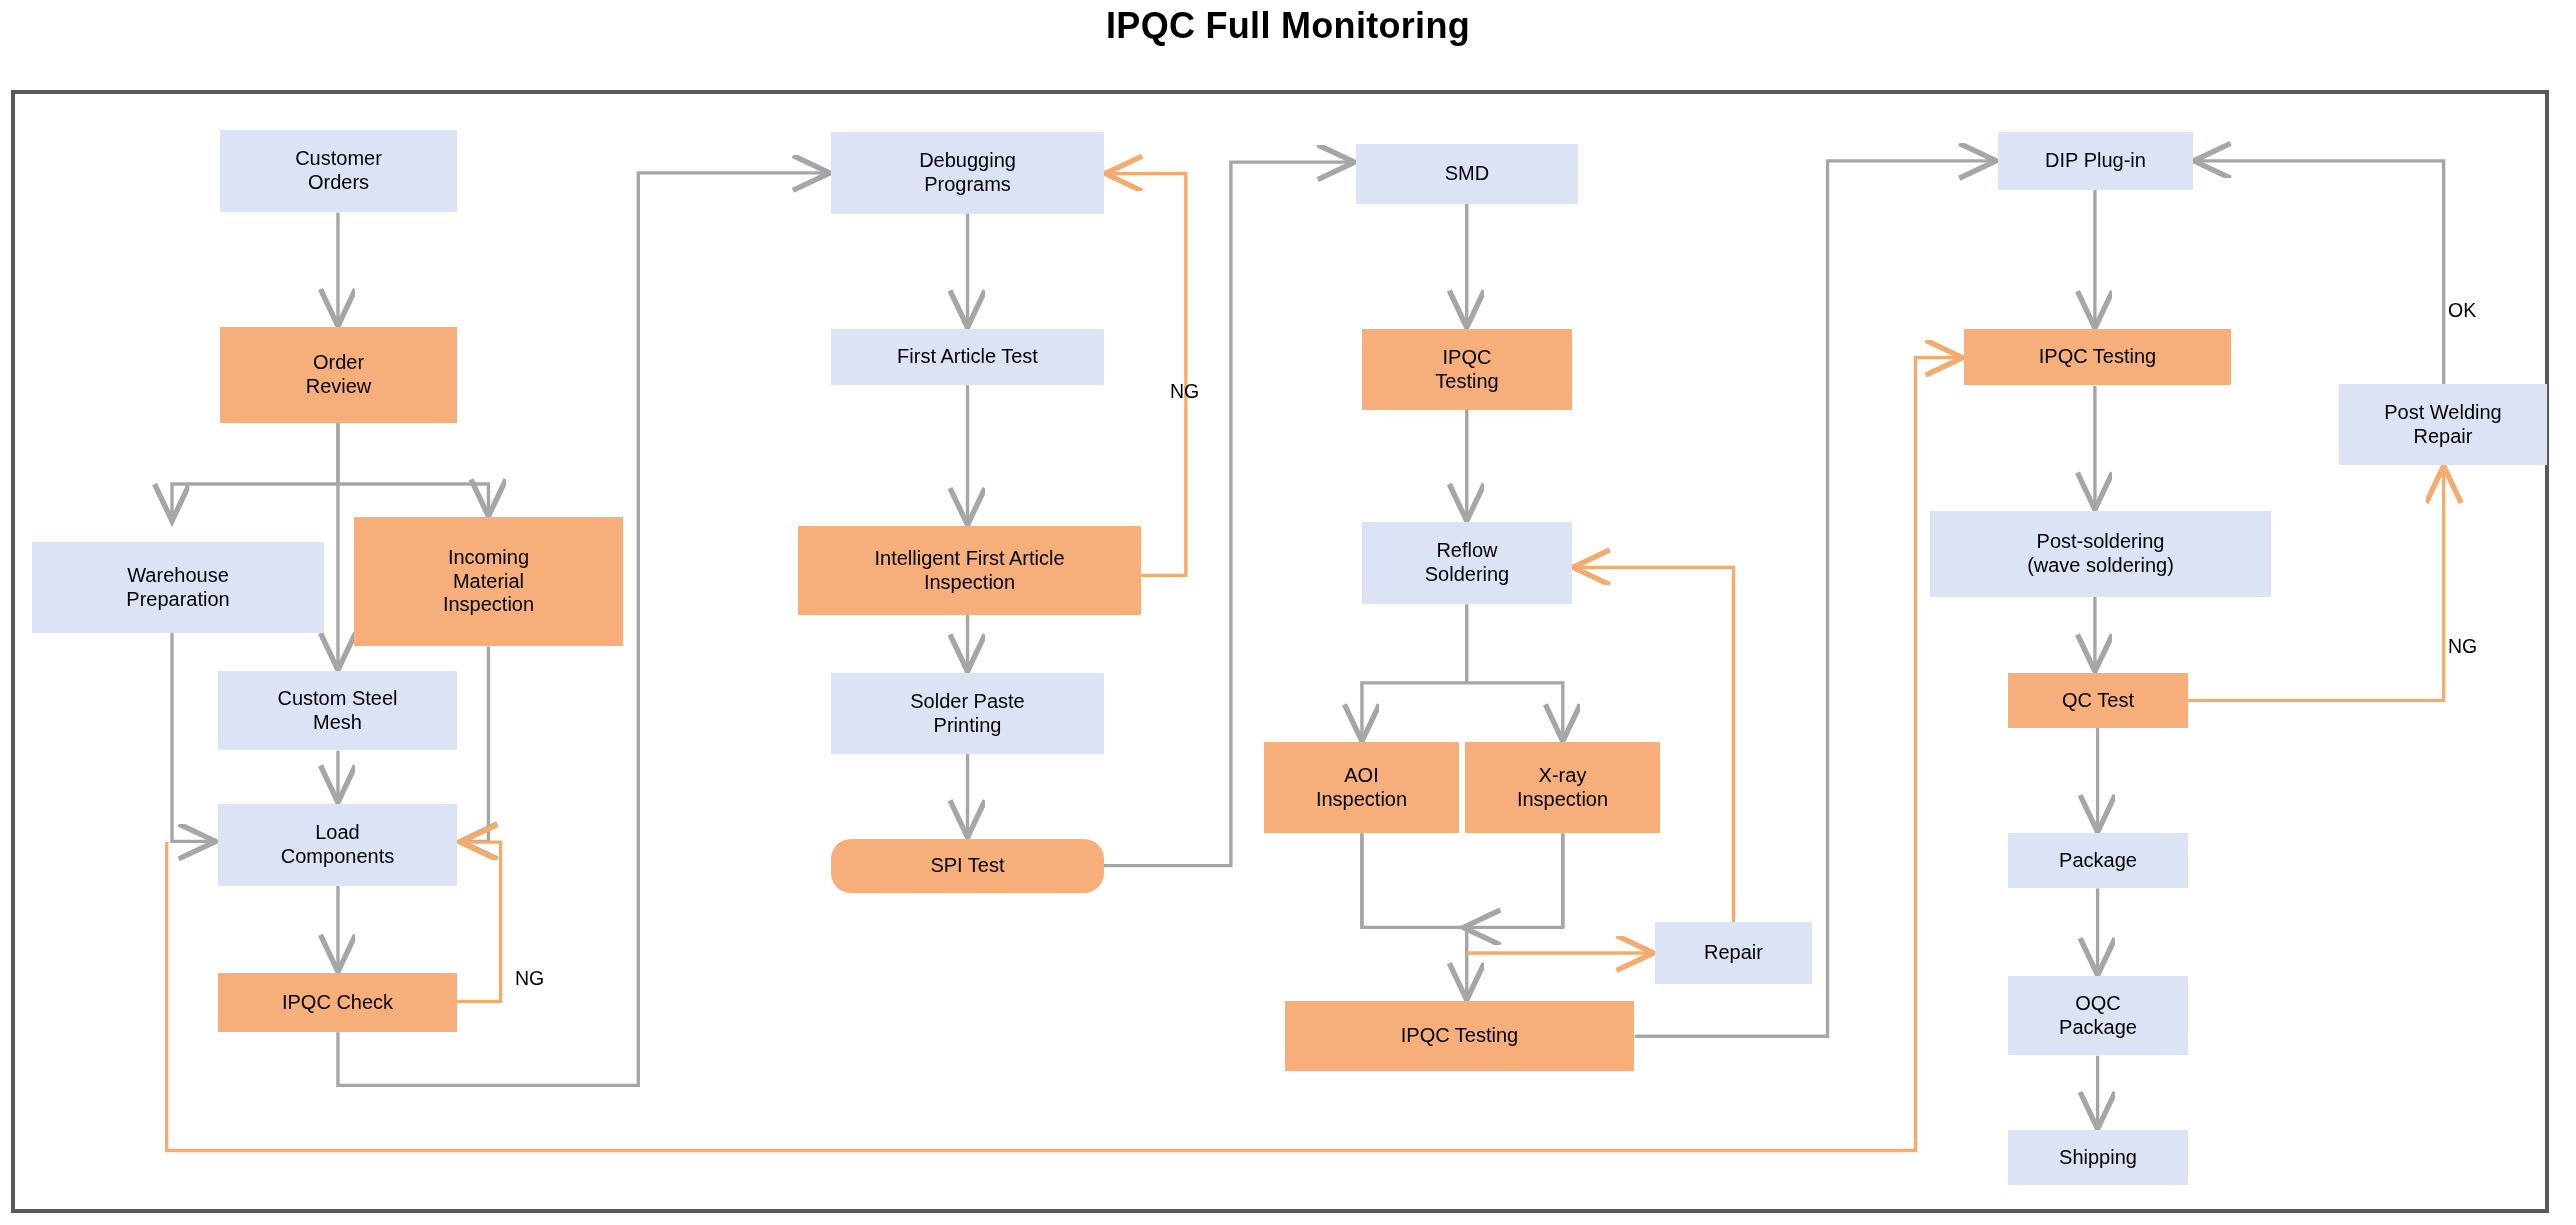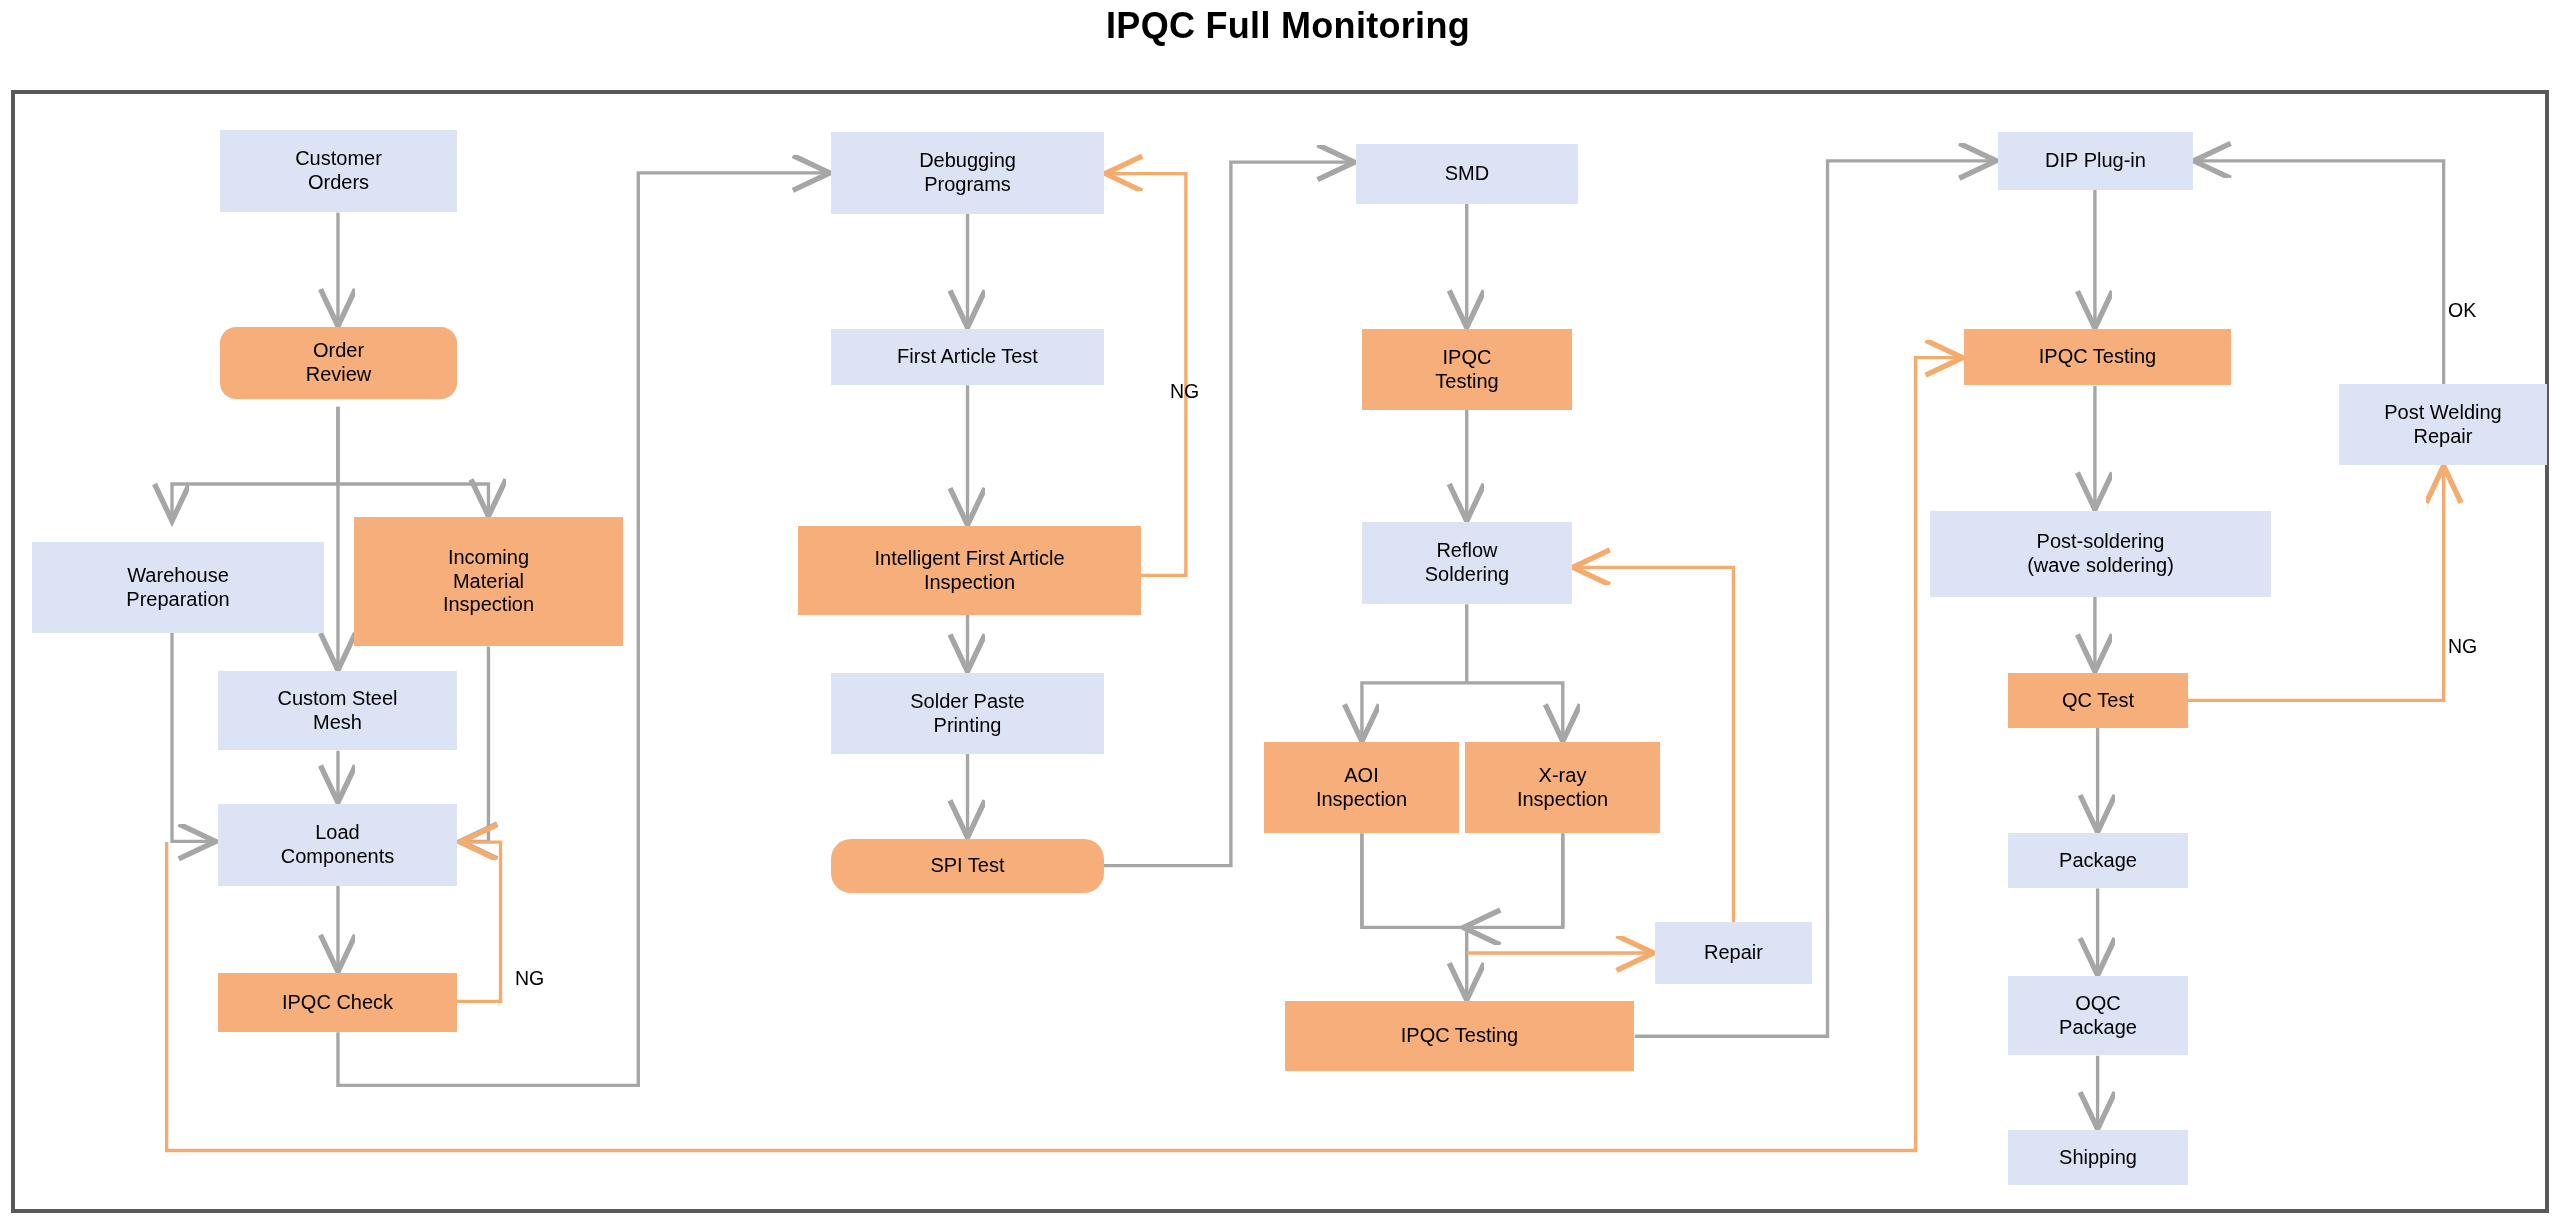--- a/index.html
+++ b/index.html
@@ -101,21 +101,21 @@
 
       <path d="M3256,1042 L3637,1042 L3637,698"></path>
 
       <path d="M248,1253 L248,1712 L2851,1712 L2851,532 L2916,532"></path>
     </g>
   </svg>
 
   <div class="node blue" style="left:220px;top:130px;width:237px;height:82px;">
       <span>Customer<br>Orders</span>
     </div>
-  <div class="node orange" style="left:220px;top:327px;width:237px;height:72px;border-radius:16px;">
+  <div class="node orange" style="left:220px;top:327px;width:237px;height:96px;">
       <span>Order<br>Review</span>
     </div>
   <div class="node blue" style="left:32px;top:522px;width:292px;height:91px;margin-top:20px;">
       <span>Warehouse<br>Preparation</span>
     </div>
   <div class="node orange" style="left:354px;top:517px;width:269px;height:129px;">
       <span>Incoming<br>Material<br>Inspection</span>
     </div>
   <div class="node blue" style="left:218px;top:671px;width:239px;height:79px;">
       <span>Custom Steel<br>Mesh</span>

